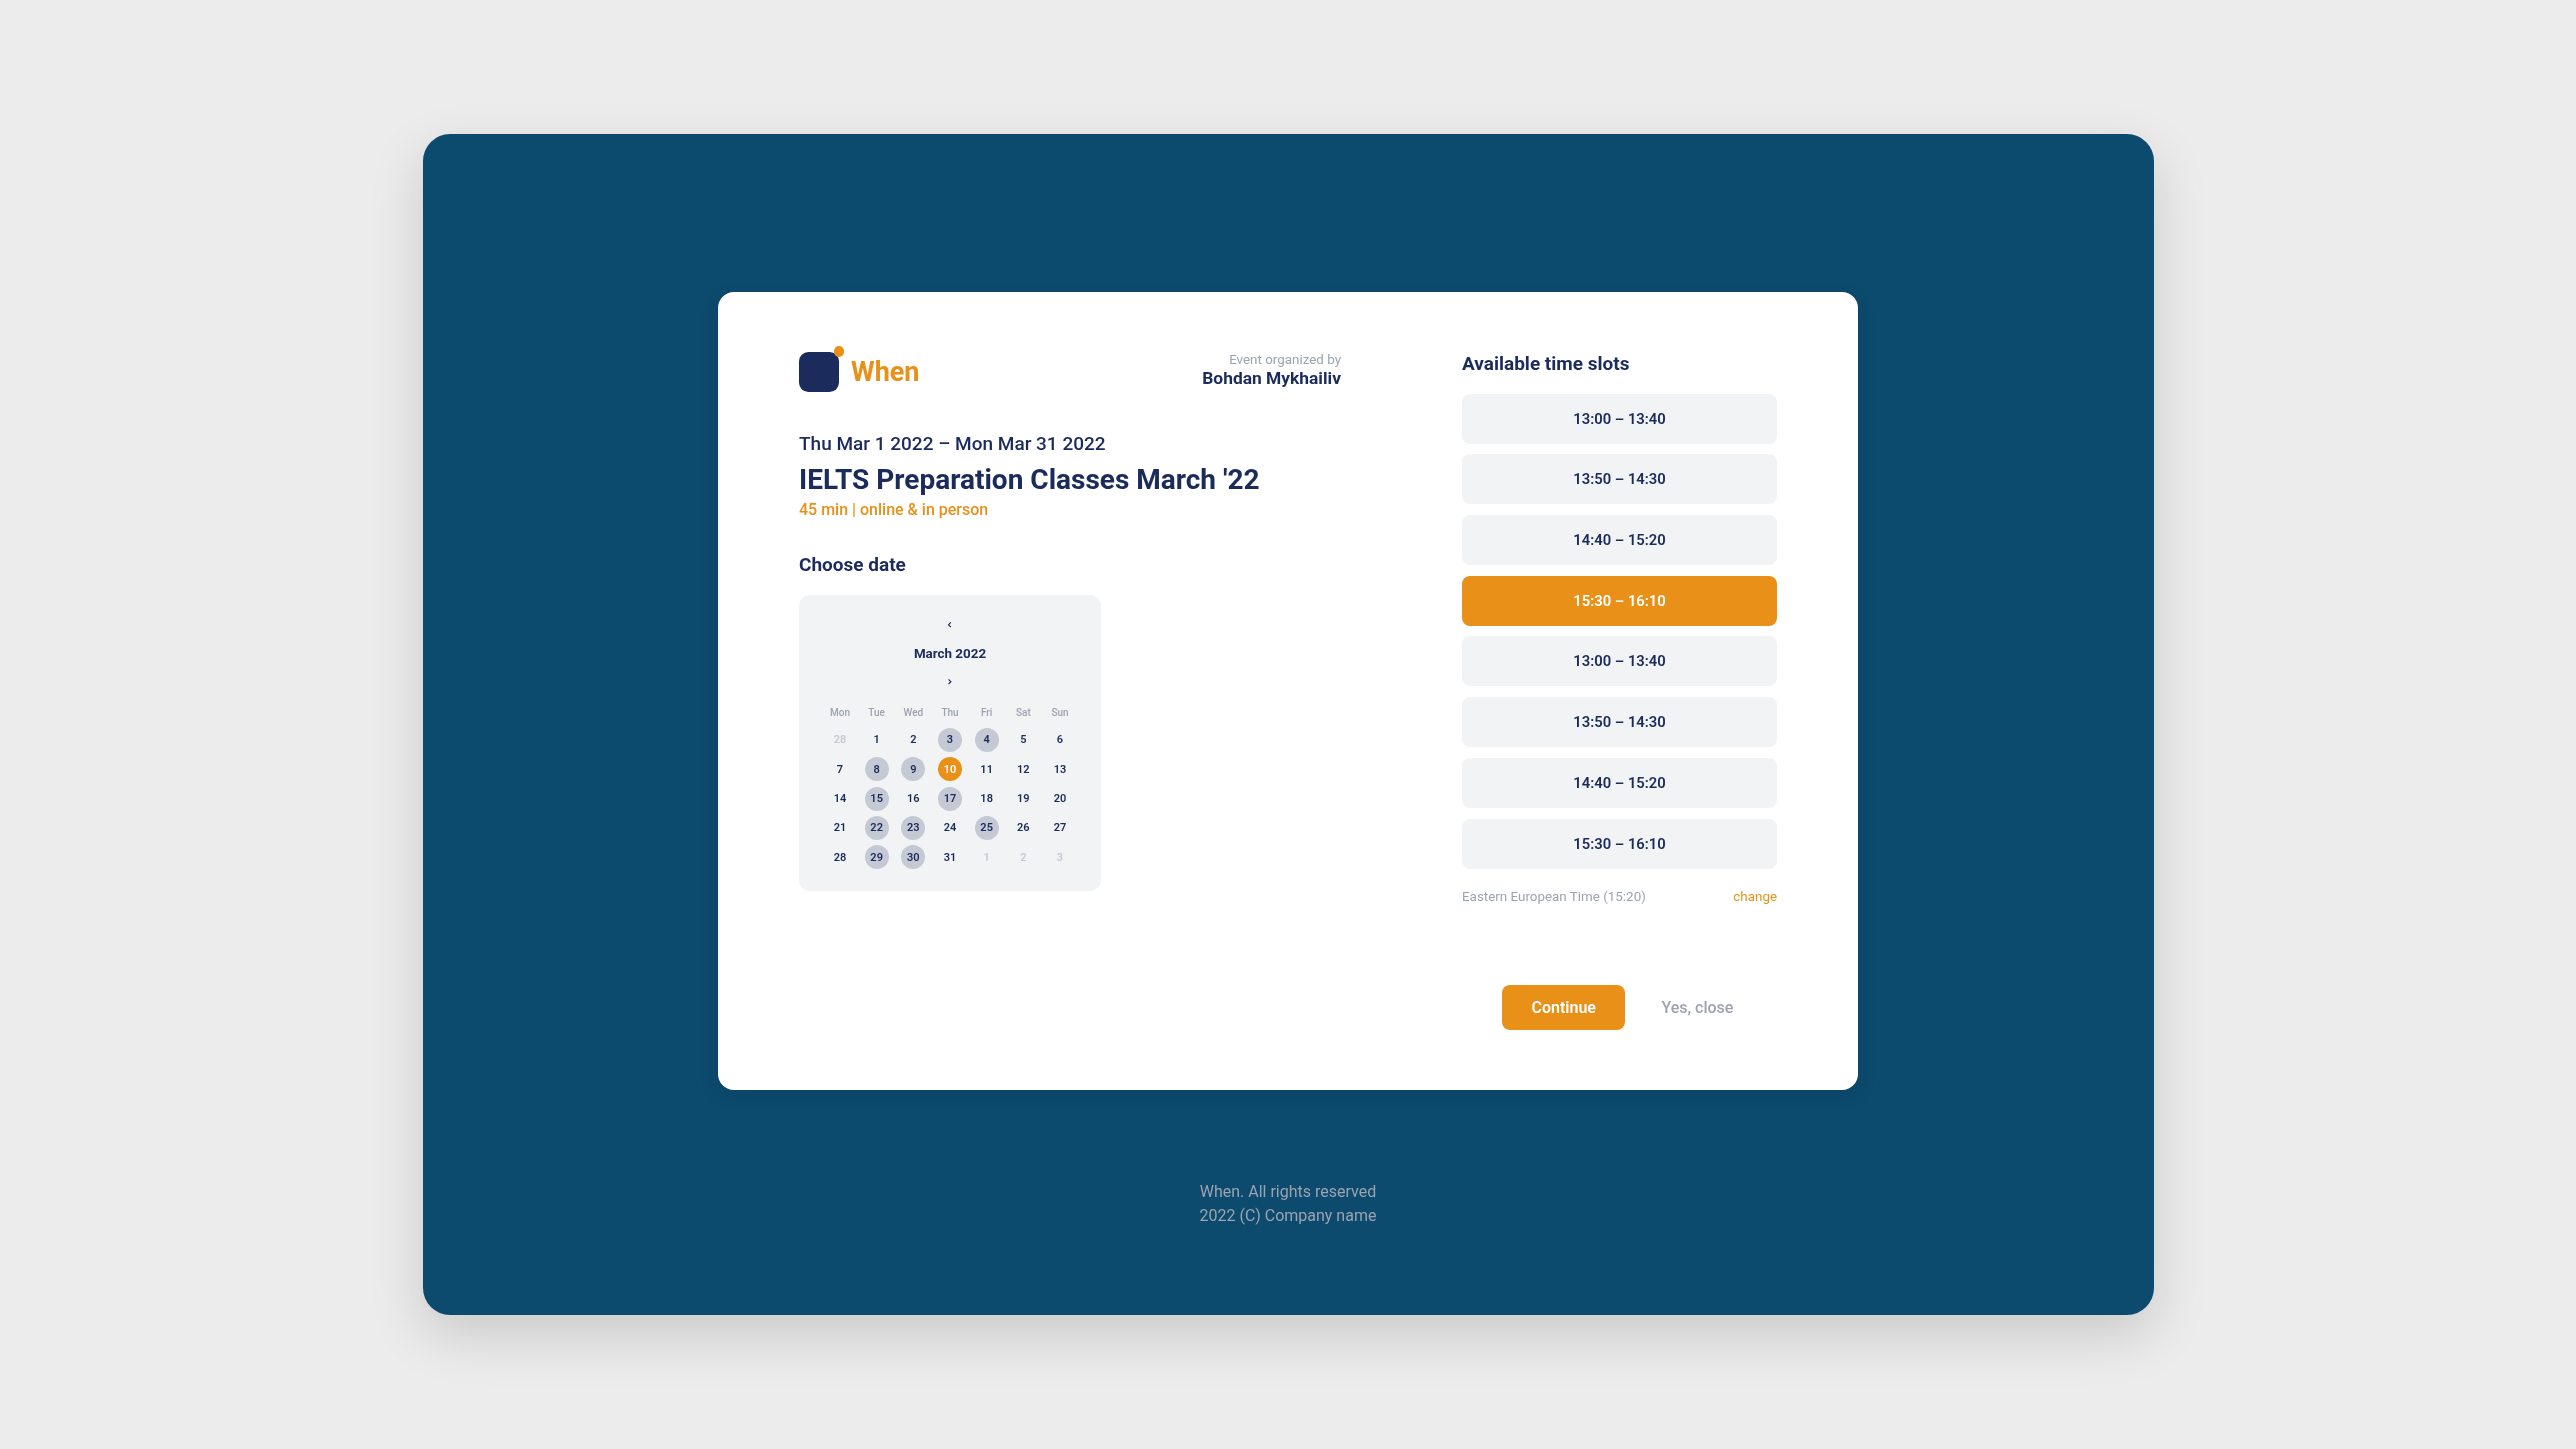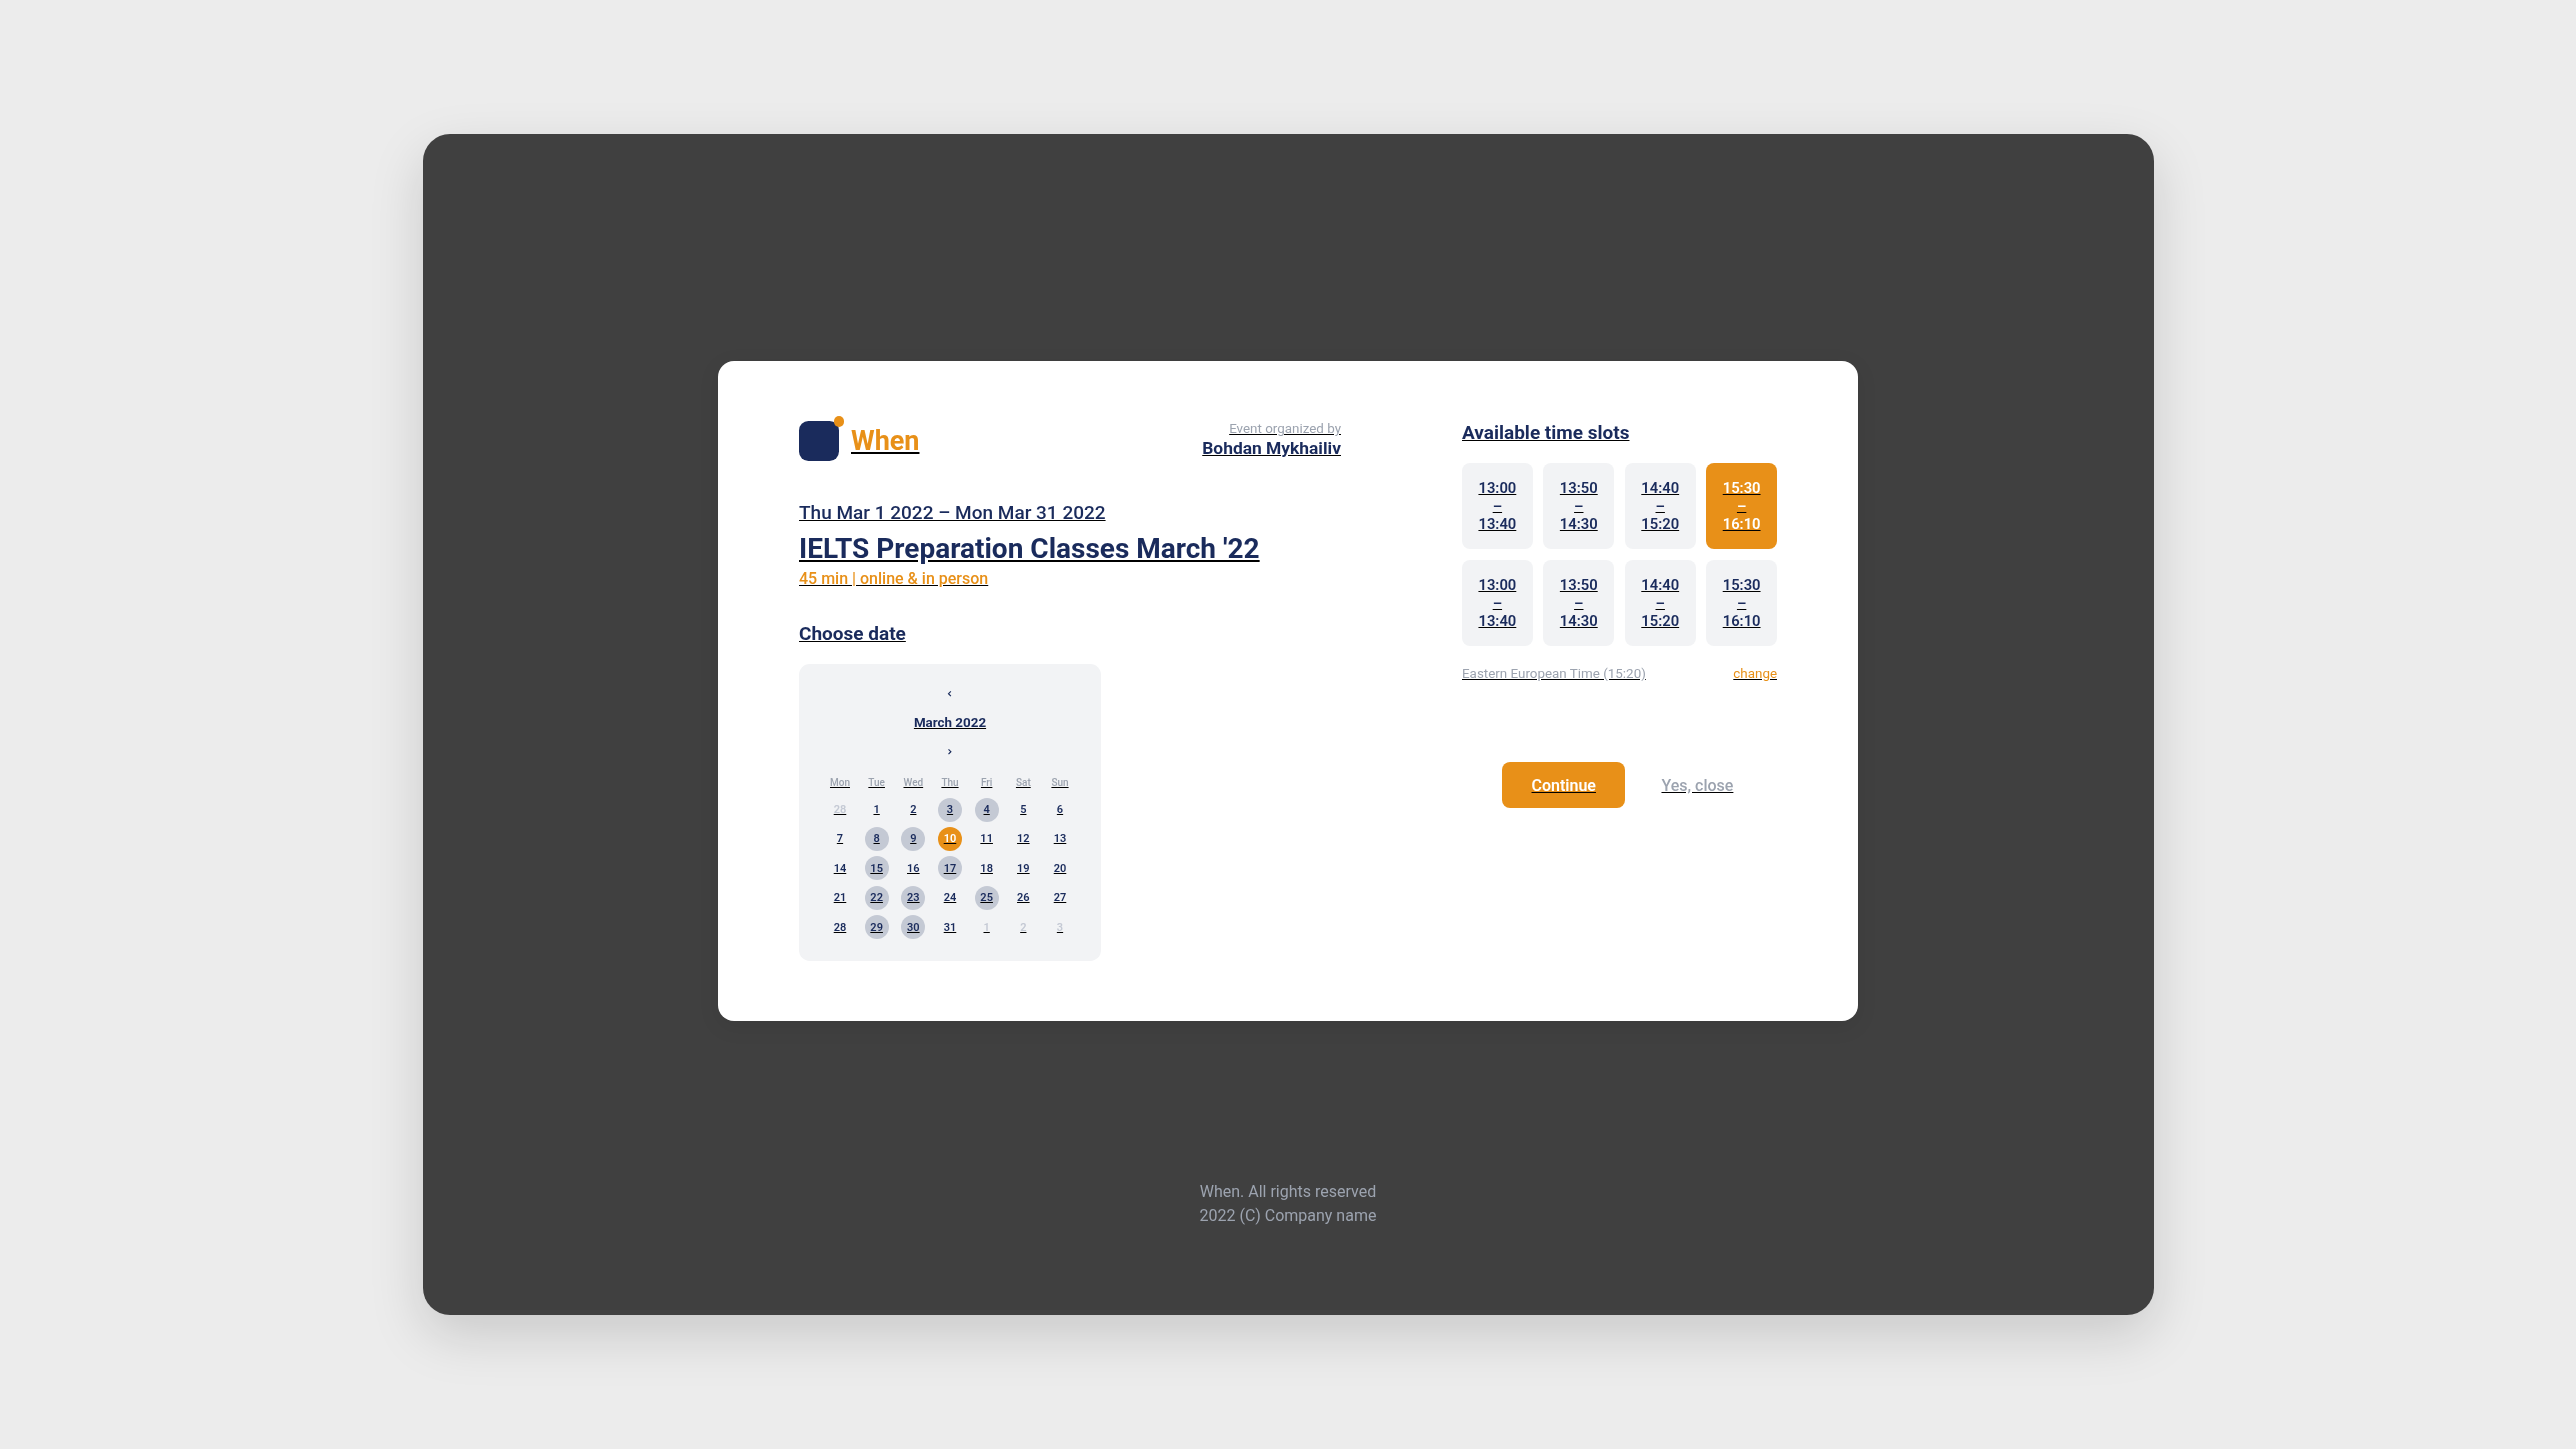--- a/index.html
+++ b/index.html
@@ -14,29 +14,28 @@
       width: 2576px;
       height: 1449px;
       display: flex;
       align-items: center;
       justify-content: center;
     }
 
     .outer-card {
       width: 1731px;
       height: 1181px;
-      background: #404040;
+      background: #0c4a6e;
       border-radius: 27px;
       box-shadow: 0 20px 54px rgba(0,0,0,0.15);
       display: flex;
       flex-direction: column;
       align-items: center;
       justify-content: center;
       position: relative;
-      text-decoration: underline;
     }
 
     .booking-card {
       width: 1140px;
       background: #ffffff;
       border-radius: 16px;
       box-shadow: 0 5.4px 21.5px rgba(0,0,0,0.08);
       padding: 60px 81px;
       display: flex;
       gap: 121px;
@@ -222,21 +221,21 @@
       color: #1a2b5c;
     }
 
     .cal-day.selected {
       background: #e89018;
       color: #ffffff;
     }
 
     .slots-grid {
       display: grid;
-      grid-template-columns: 1fr 1fr 1fr 1fr;
+      grid-template-columns: 1fr;
       gap: 10.7px;
       margin-bottom: 20px;
     }
 
     .slot-btn {
       background: #f2f3f5;
       border: none;
       border-radius: 8px;
       padding: 16px 13.4px;
       color: #1a2b5c;

